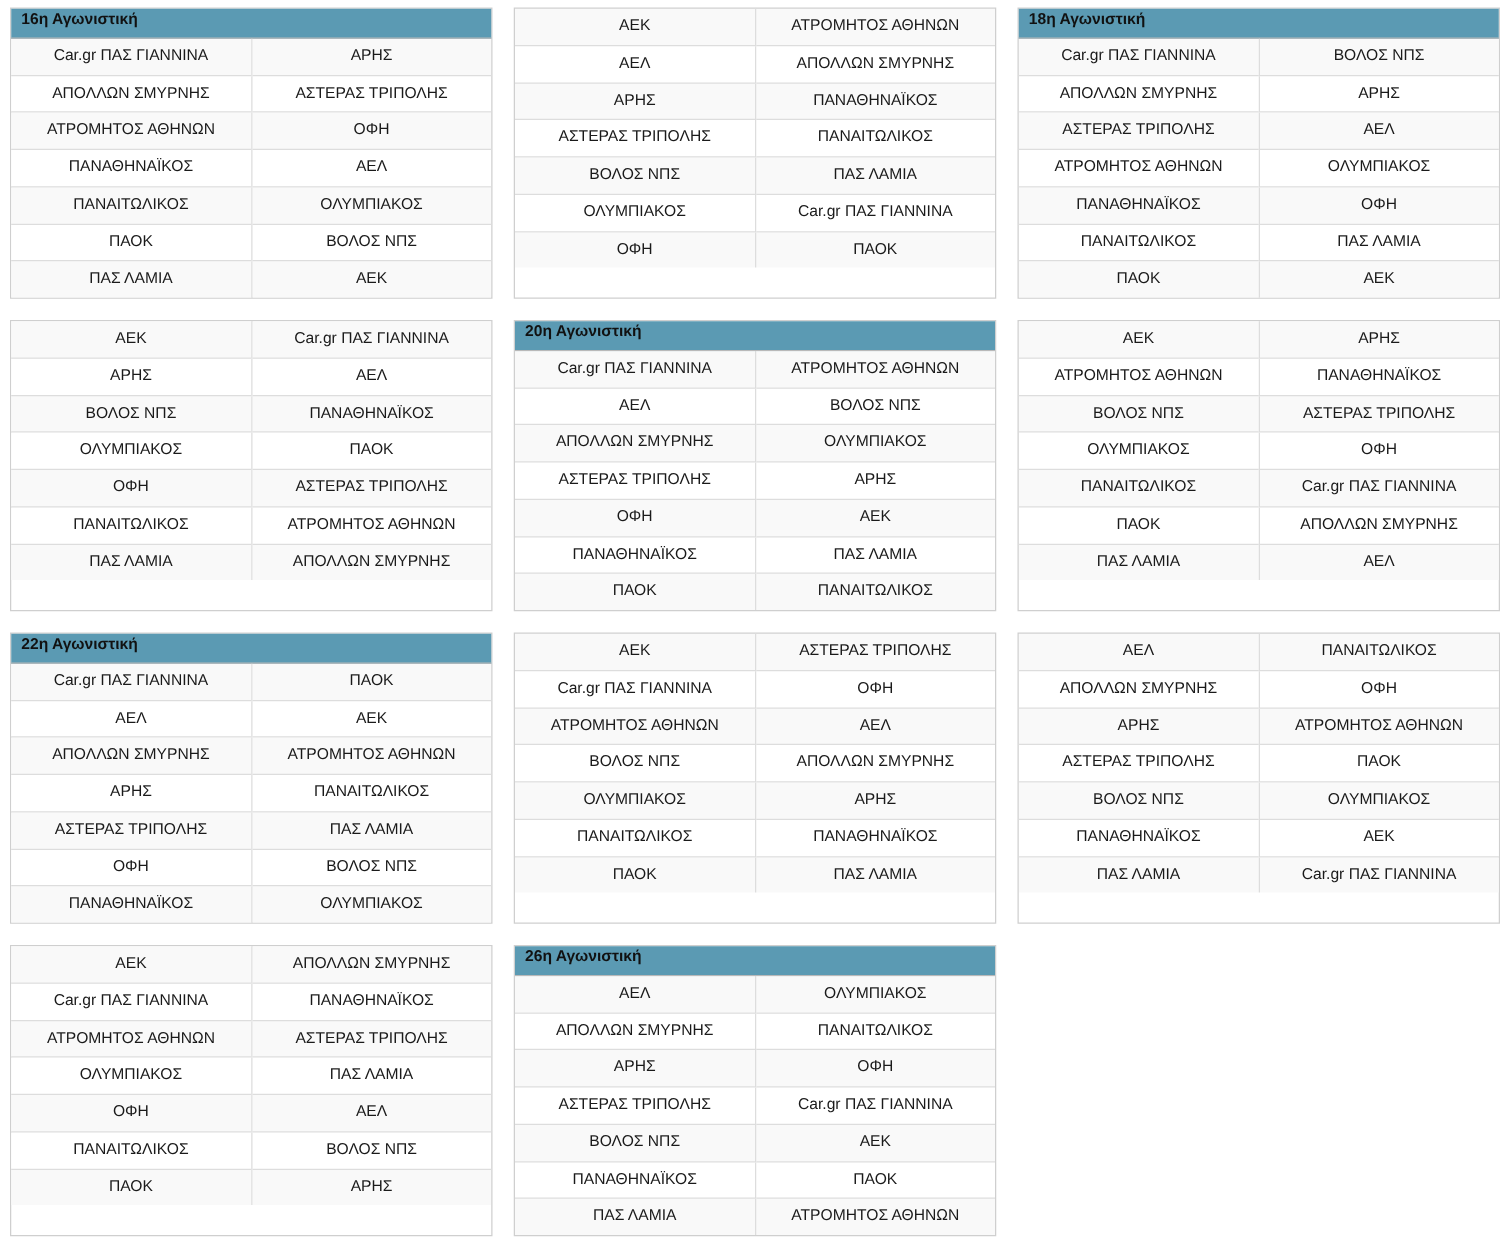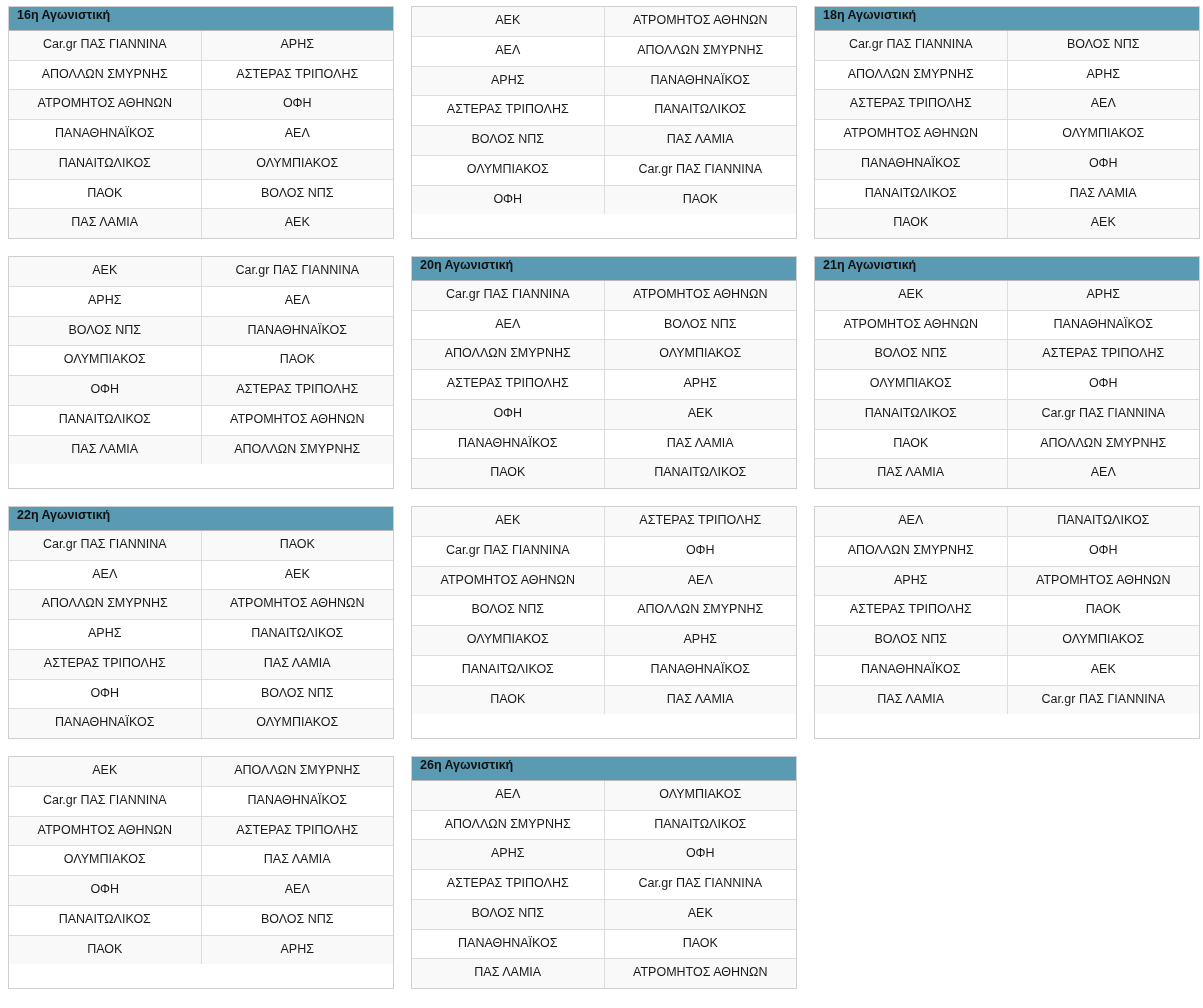--- a/index.html
+++ b/index.html
@@ -243,21 +243,20 @@
             <td class="away">ΠΑΣ ΛΑΜΙΑ</td>
           </tr>
           <tr>
             <td class="home">ΠΑΟΚ</td>
             <td class="away">ΠΑΝΑΙΤΩΛΙΚΟΣ</td>
           </tr>
         </tbody>
       </table>
     </div>
     <div class="round">
-      <div class="round-header">21η Αγωνιστική</div>
       <table class="fixtures">
         <tbody>
           <tr>
             <td class="home">ΑΕΚ</td>
             <td class="away">ΑΡΗΣ</td>
           </tr>
           <tr>
             <td class="home">ΑΤΡΟΜΗΤΟΣ ΑΘΗΝΩΝ</td>
             <td class="away">ΠΑΝΑΘΗΝΑΪΚΟΣ</td>
           </tr>

